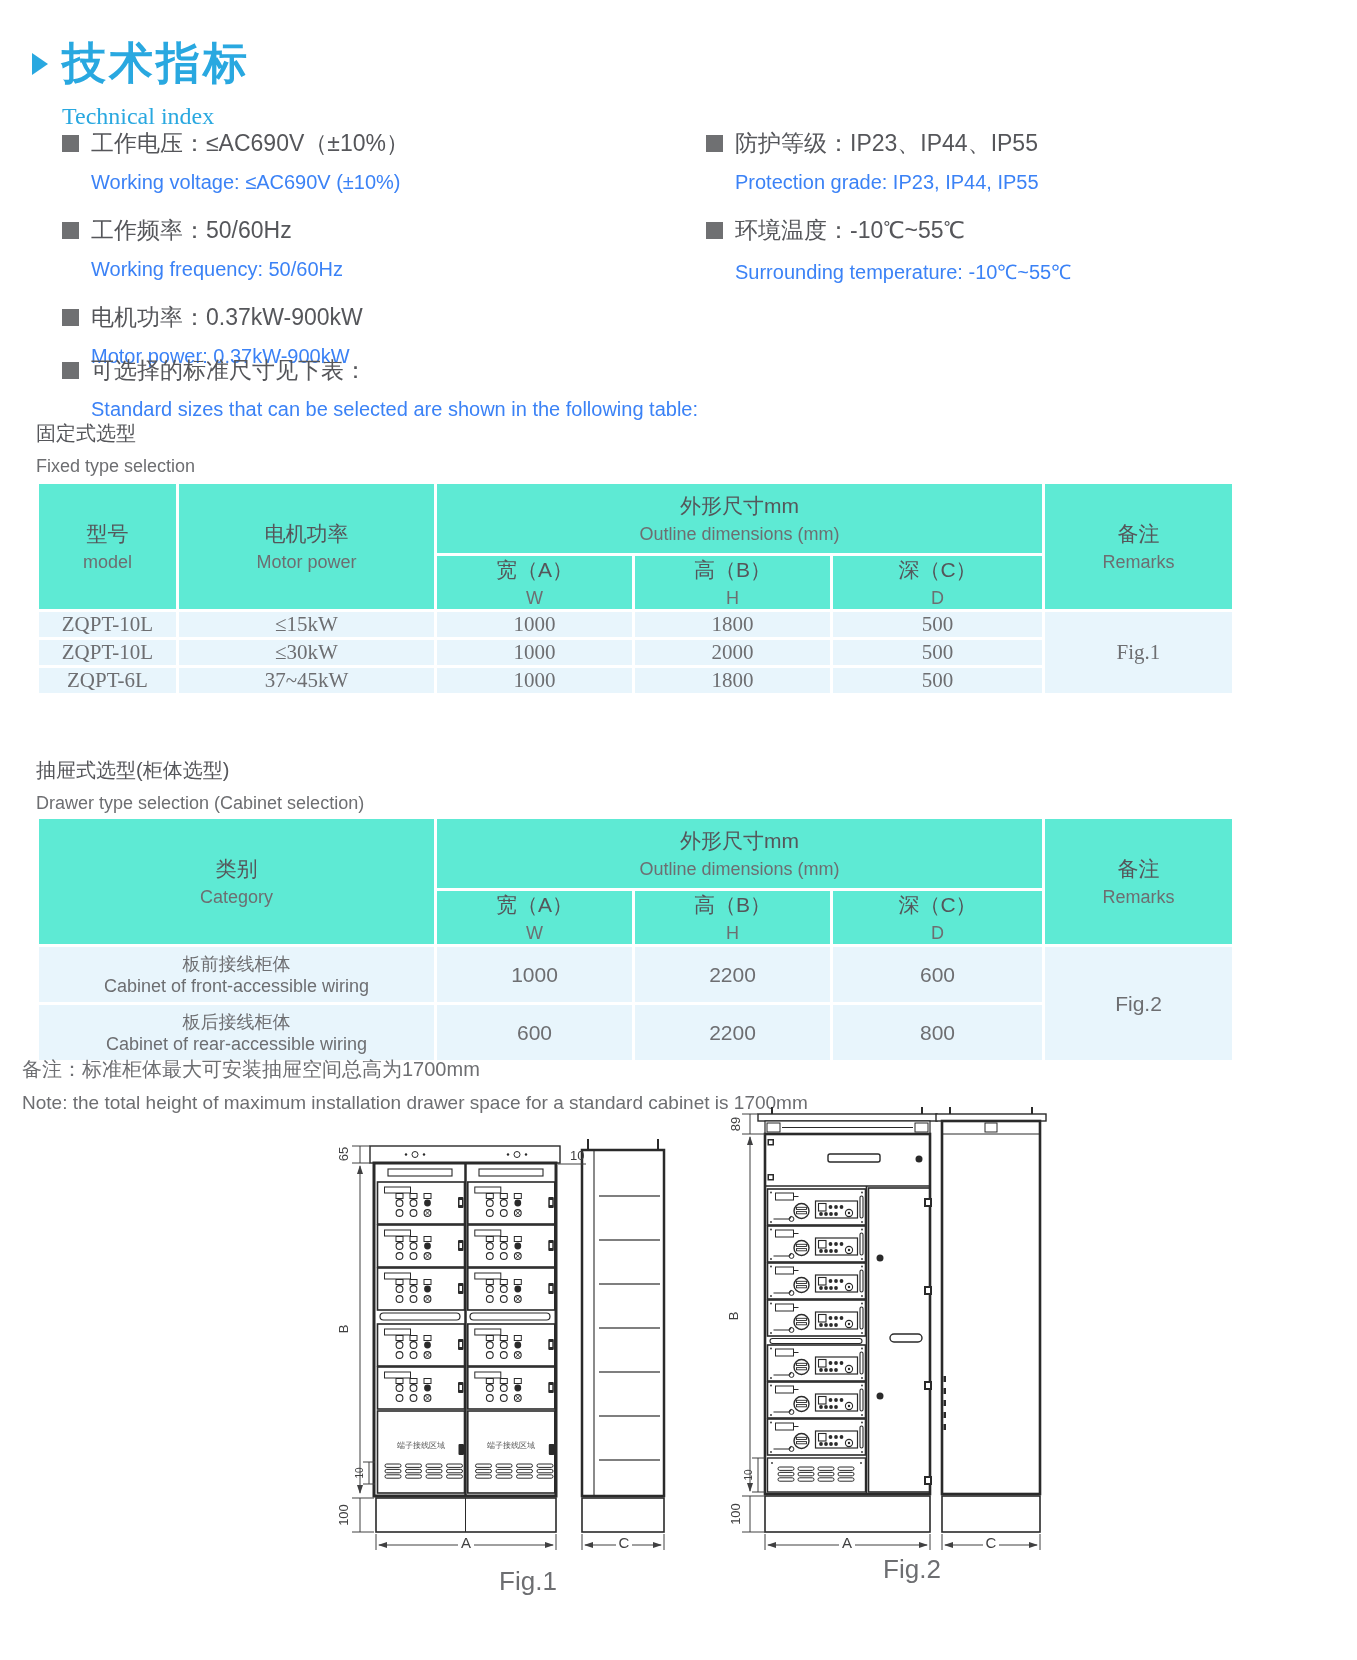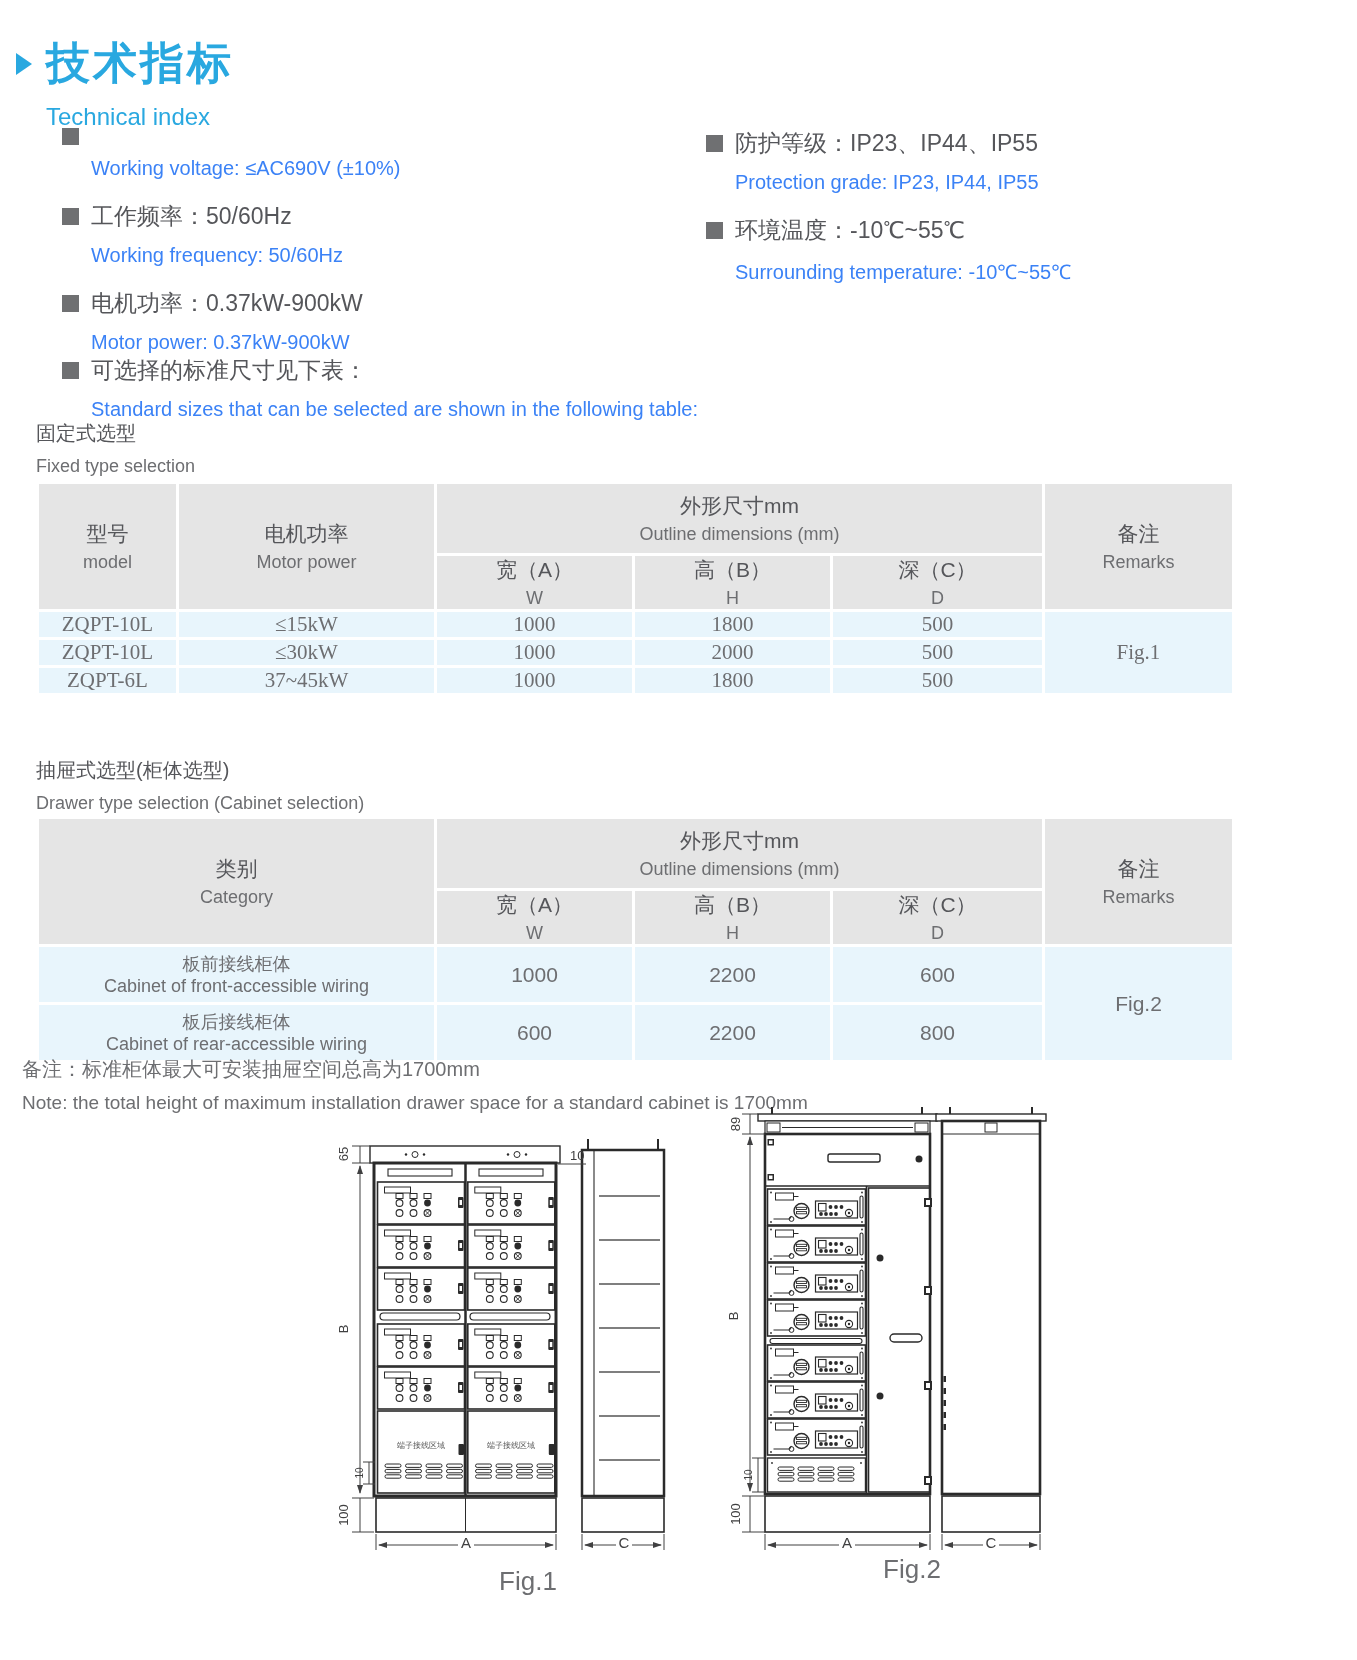--- a/index.html
+++ b/index.html
@@ -2,21 +2,21 @@
 <html><head>
 <meta charset="utf-8">
 <style>
   * { margin:0; padding:0; box-sizing:border-box; }
   html,body { background:#ffffff; }
   .page {
     position:relative; width:1357px; height:1660px; background:#ffffff;
     font-family:"Liberation Sans", sans-serif; overflow:hidden;
   }
   
-  .hdr { position:absolute; left:16px; top:34px; }
+  .hdr { position:absolute; left:32px; top:34px;font-family:Liberation Serif, serif; }
   .hdr-row { display:flex; align-items:center; gap:14px; }
   .hdr-arrow { width:0; height:0; border-left:16px solid #29a8e0; border-top:11px solid transparent; border-bottom:11px solid transparent; }
   .title-zh { font-size:44px; color:#29a8e0; letter-spacing:3px; font-weight:bold; }
   .title-en { font-size:24px; color:#29a8e0; margin:10px 0 0 30px; }
   
   .spec-col { position:absolute; top:128px; }
   .spec-col.left { left:62px; width:600px; }
   .spec-col.right { left:706px; width:600px; }
   .spec-item { margin-bottom:4px; }
   .spec-zh { display:flex; align-items:center; gap:12px; font-size:23px; color:#55565a; }
@@ -24,21 +24,21 @@
   .spec-en { font-size:20px; color:#3b82f6; margin:12px 0 21px 29px; }
   .spec-note { position:absolute; left:62px; top:355px; }
   
   .sec { position:absolute; left:36px; }
   .sec-zh { font-size:20px; color:#55565a; }
   .sec-en { font-size:18px; color:#6d6e71; margin-top:9px; }
   
   .tblwrap { position:absolute; left:36px; width:1196px; }
   table { border-collapse:collapse; table-layout:fixed; width:1196px; }
   th, td { border:3px solid #ffffff; text-align:center; vertical-align:middle; padding:0; }
-  thead th { background:#e5e5e5; font-weight:normal; }
+  thead th { background:#5eead4; font-weight:normal; }
   tbody td { background:#e8f5fc; }
   tr.hr1 { height:72px; } tr.hr2 { height:48px; }
   .t1 tbody tr { height:28px;font-family:Liberation Serif, serif; } .t2 tbody tr { height:58px; }
   .h-zh { font-size:21px; color:#55565a; }
   .h-en { font-size:18px; color:#6d6e71; margin-top:4px; }
   td { font-size:21px; color:#6d6e71; }
   .c-zh { font-size:18px; color:#6d6e71; }
   .c-en { font-size:18px; color:#6d6e71; margin-top:0; }
   
   .note { position:absolute; left:22px; top:1056px; }
@@ -63,20 +63,21 @@
       <span class="hdr-arrow"></span>
       <span class="title-zh">技术指标</span>
     </div>
     <div class="title-en">Technical index</div>
   </div>
 
   <div class="spec-col left">
     <div class="spec-item">
       <div class="spec-zh">
           <span class="bullet"></span>
+          <span>工作电压：≤AC690V（±10%）</span>
         </div>
       <div class="spec-en">Working voltage: ≤AC690V (±10%)</div>
     </div>
     <div class="spec-item">
       <div class="spec-zh">
           <span class="bullet"></span>
           <span>工作频率：50/60Hz</span>
         </div>
       <div class="spec-en">Working frequency: 50/60Hz</div>
     </div>

